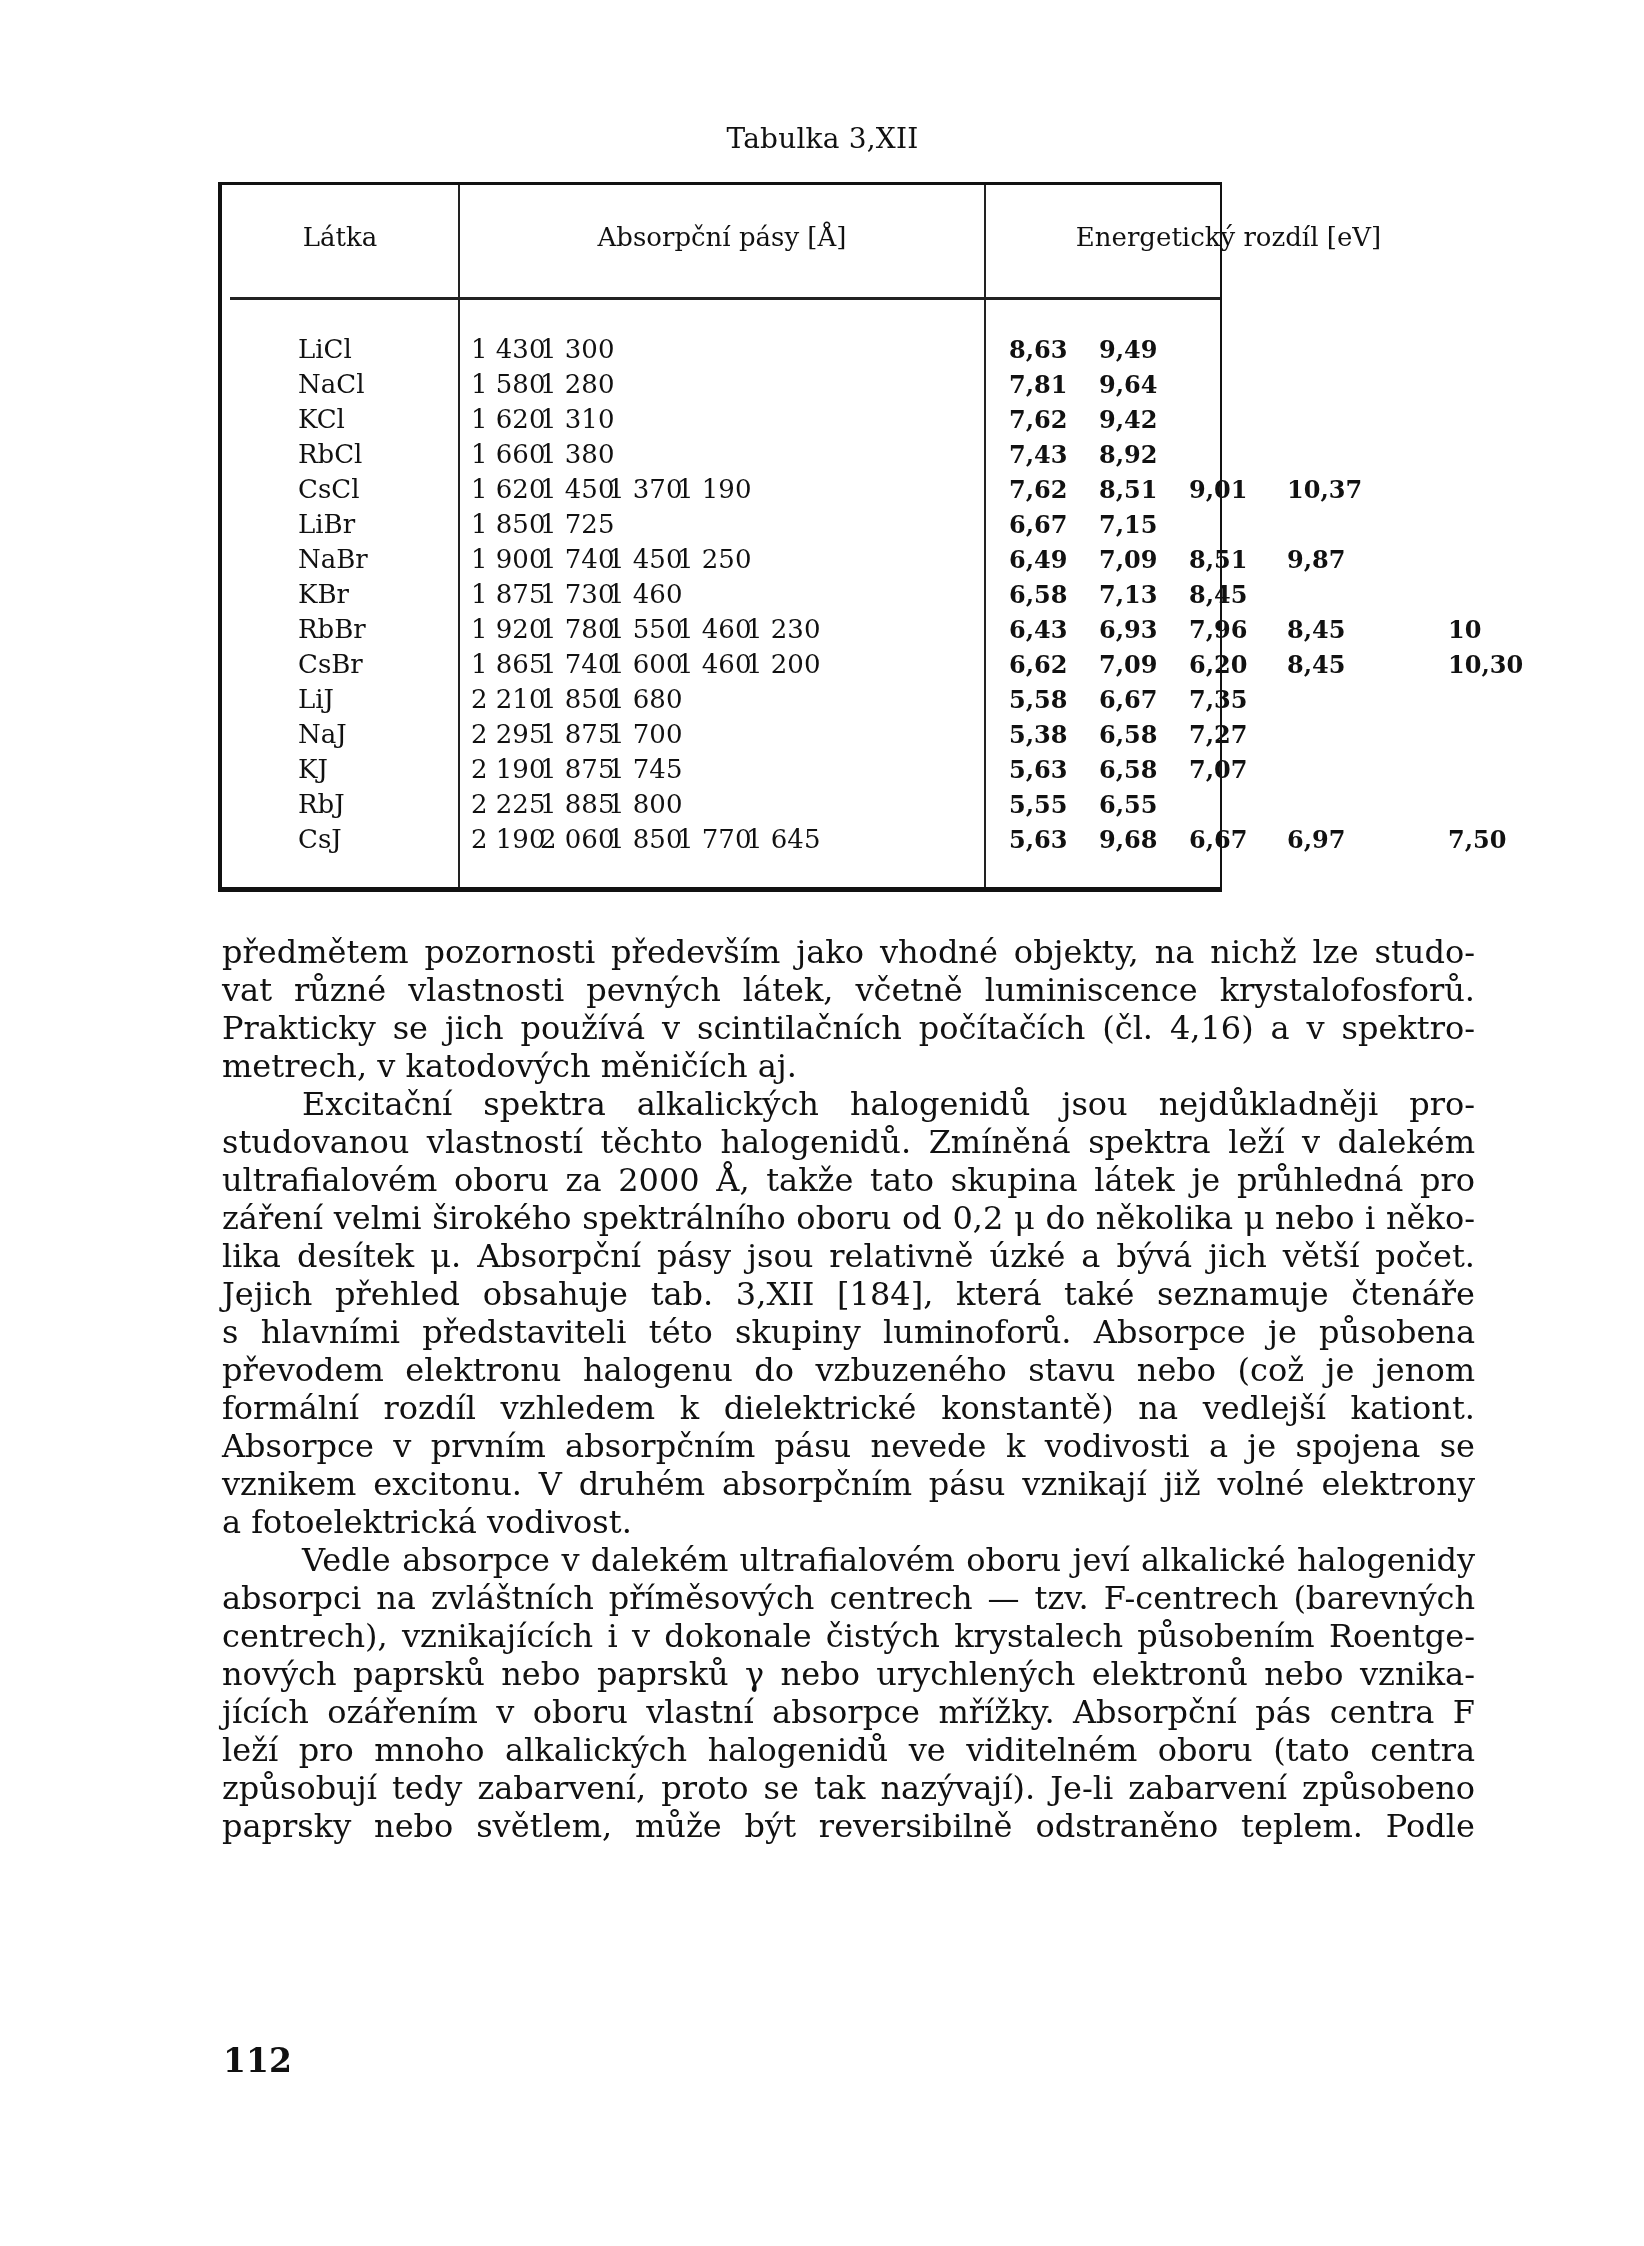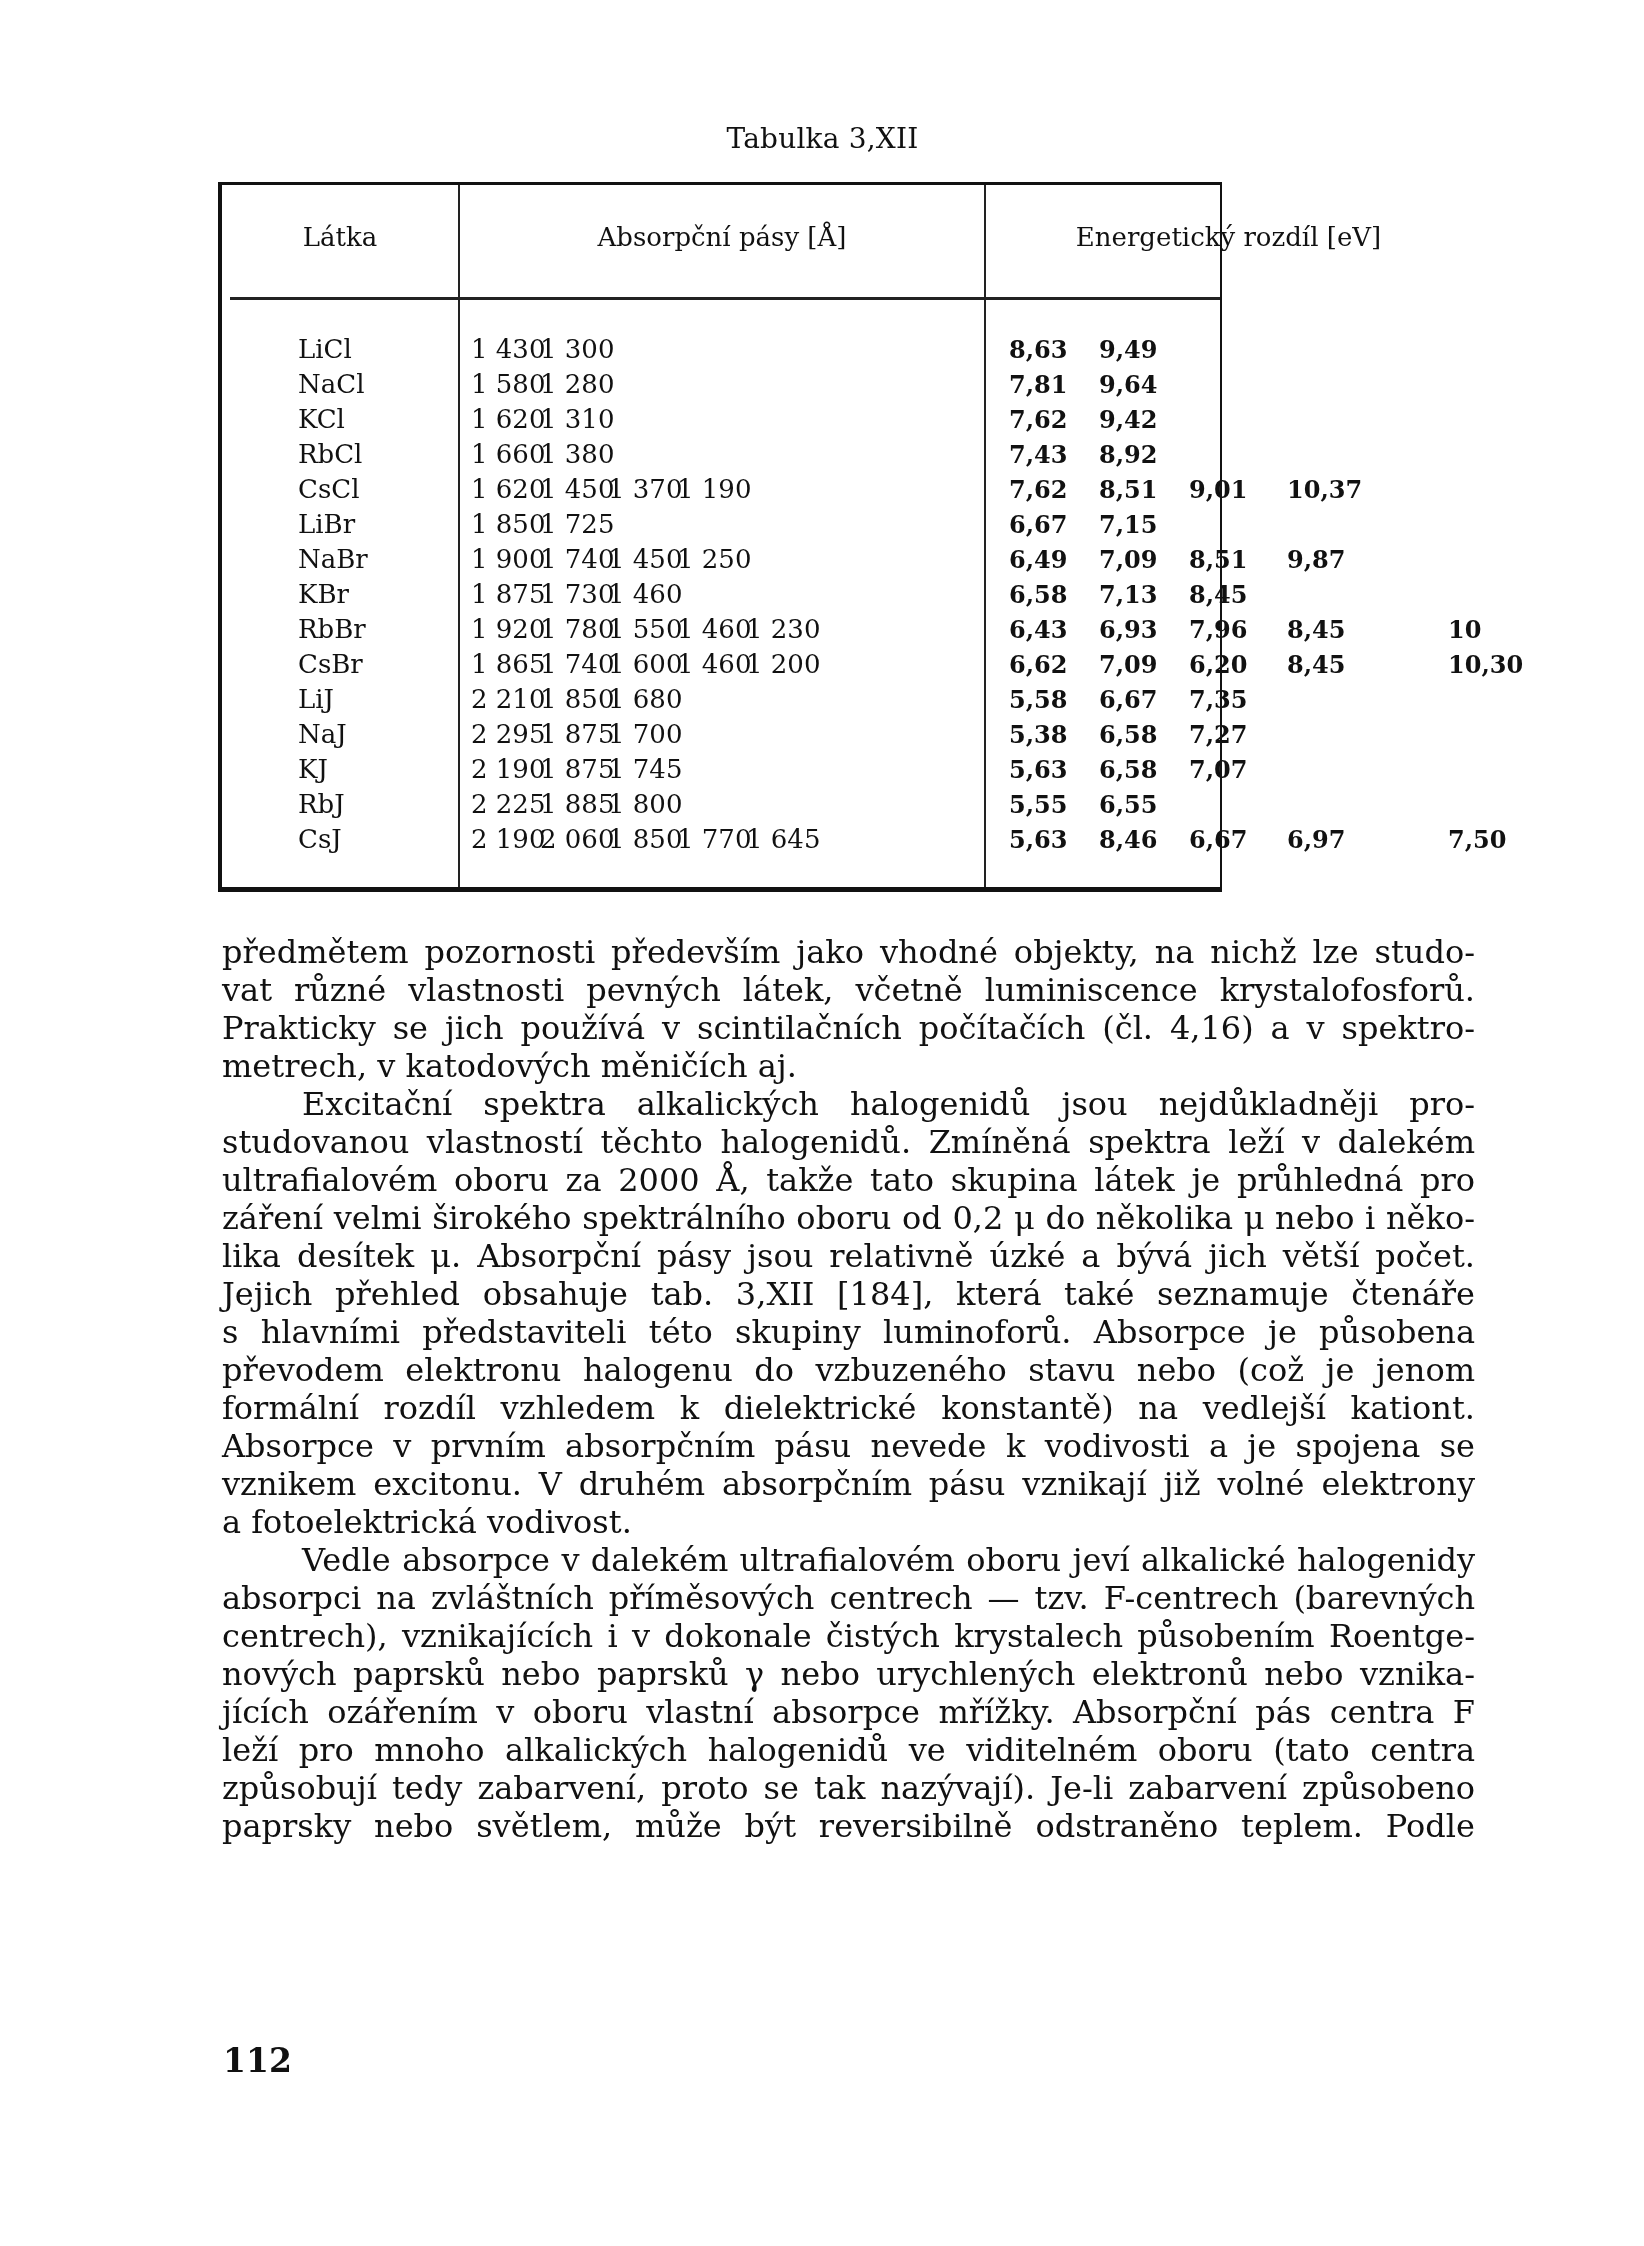--- a/index.html
+++ b/index.html
@@ -325,21 +325,21 @@
       </div>
 
       <div class="row">
         <span class="cell c-sub">CsJ</span>
         <span class="cell a0">2 190</span>
         <span class="cell a1">2 060</span>
         <span class="cell a2">1 850</span>
         <span class="cell a3">1 770</span>
         <span class="cell a4">1 645</span>
         <span class="cell num e0">5,63</span>
-        <span class="cell num e1">8,46</span>
+        <span class="cell num e1">9,68</span>
         <span class="cell num e2">6,67</span>
         <span class="cell num e3">6,97</span>
         <span class="cell num e4">7,50</span>
       </div>
     </div>
   </div>
 
   <div class="txt">
     <p>
       <span class="line">předmětem pozornosti především jako vhodné objekty, na nichž lze studo-</span>

